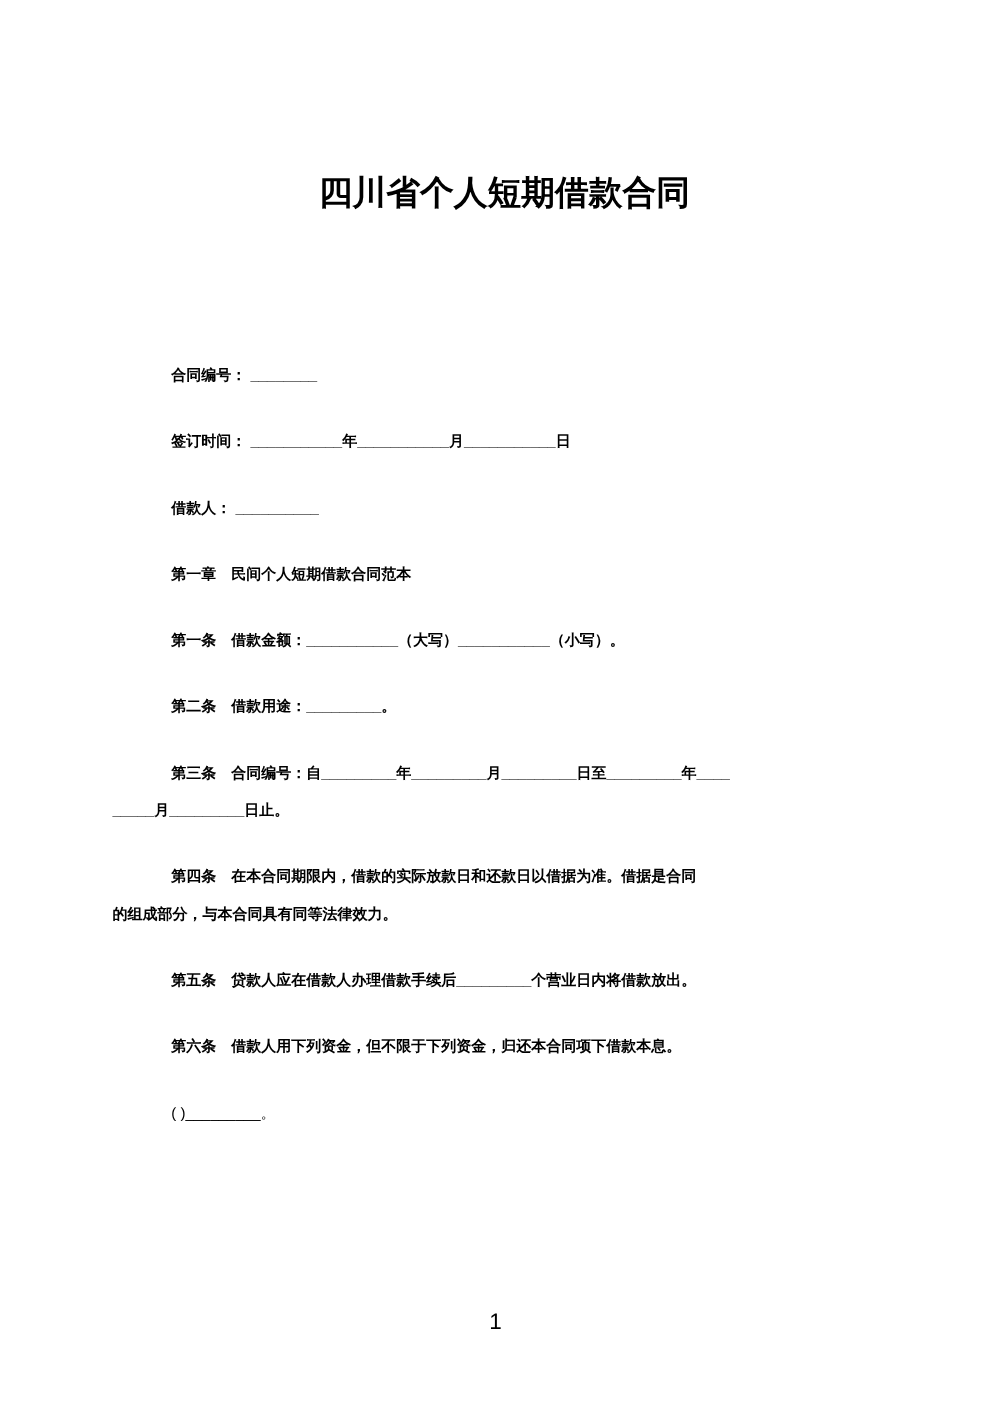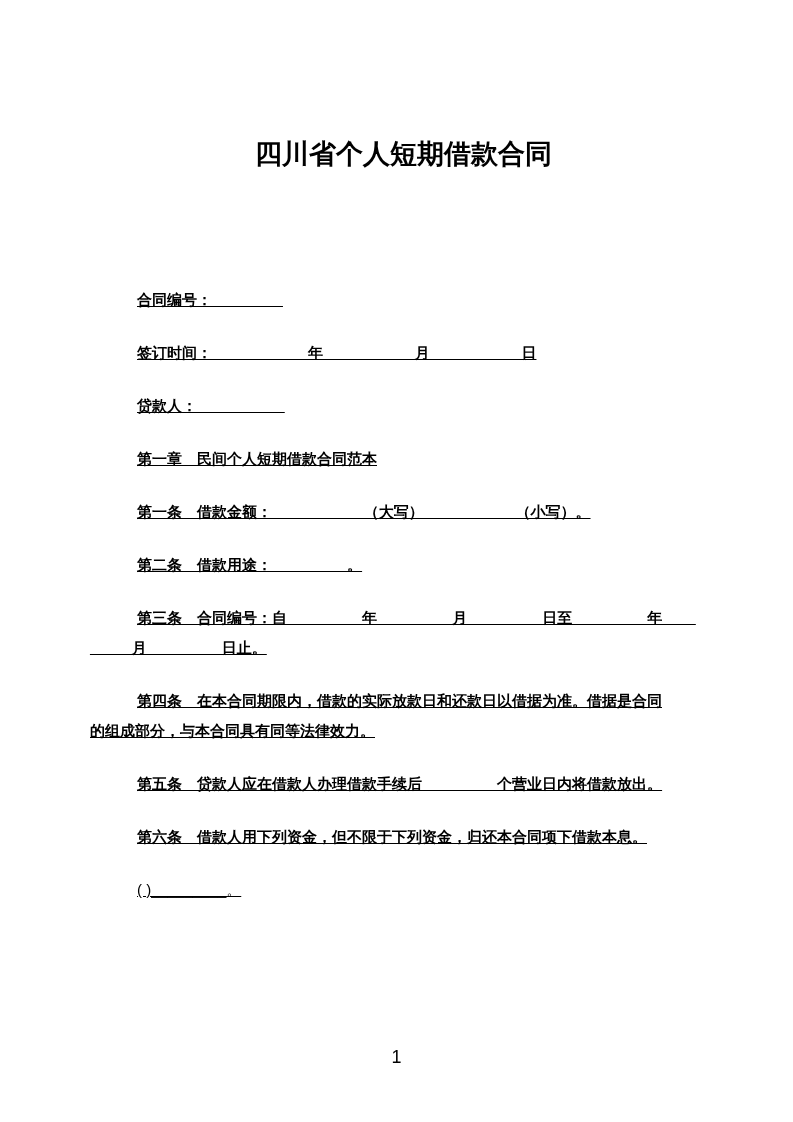--- a/index.html
+++ b/index.html
@@ -17,25 +17,24 @@
   }
   .doc-title {
     font-size: 27px;
     font-weight: bold;
     text-align: center;
     line-height: 40px;
     margin: 0 0 111px 0;
     white-space: nowrap;
   }
   .para {
-    font-size: 15px;
+    font-size: 12px;
     font-weight: bold;
     line-height: 30px;
     margin: 0 0 23px 0;
-    text-decoration: underline;
   }
   .para .ln { white-space: nowrap; }
   .para .ln.indent { text-indent: 47px; }
   .para.regular { font-weight: normal; }
   .page-number {
     position: absolute;
     left: 0;
     right: 0;
     top: 1046px;
     text-align: center;
@@ -52,24 +51,24 @@
   <div class="doc-title">四川省个人短期借款合同</div>
 
   <div class="para">
     <div class="ln indent">合同编号： ________</div>
   </div>
 
   <div class="para">
     <div class="ln indent">签订时间： ___________年___________月___________日</div>
   </div>
 
+  <div class="para">
+    <div class="ln indent">借款人： __________</div>
+  </div>
 
-  <div class="para">
-    <div class="ln indent">贷款人： __________</div>
-  </div>
 
 
   <div class="para">
     <div class="ln indent">第一章　民间个人短期借款合同范本</div>
   </div>
 
   <div class="para">
     <div class="ln indent">第一条　借款金额：___________（大写）___________（小写）。</div>
   </div>
 

